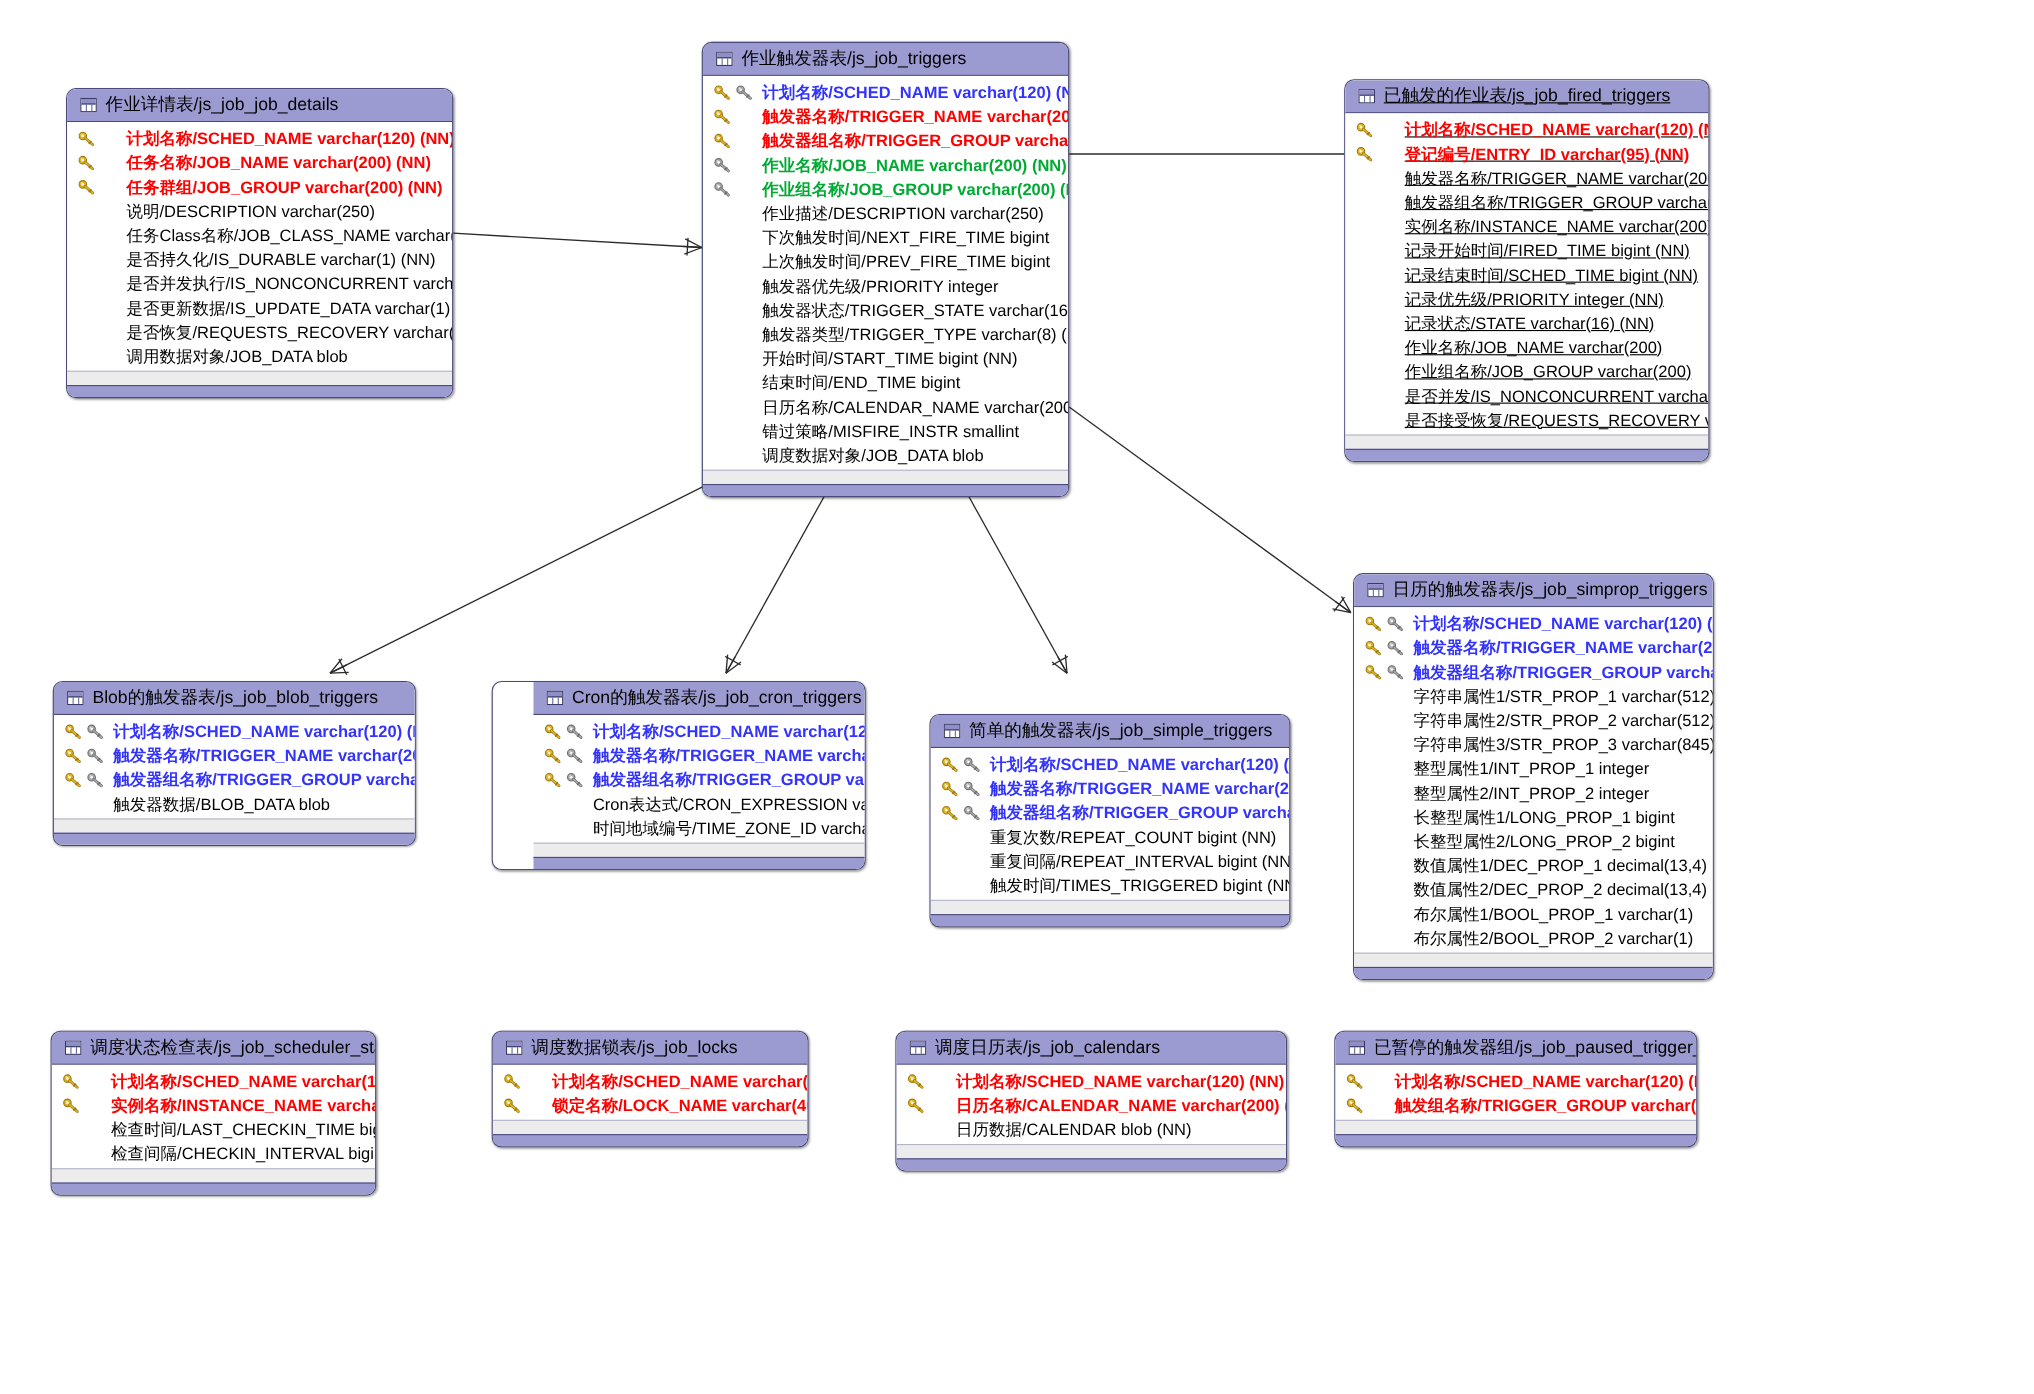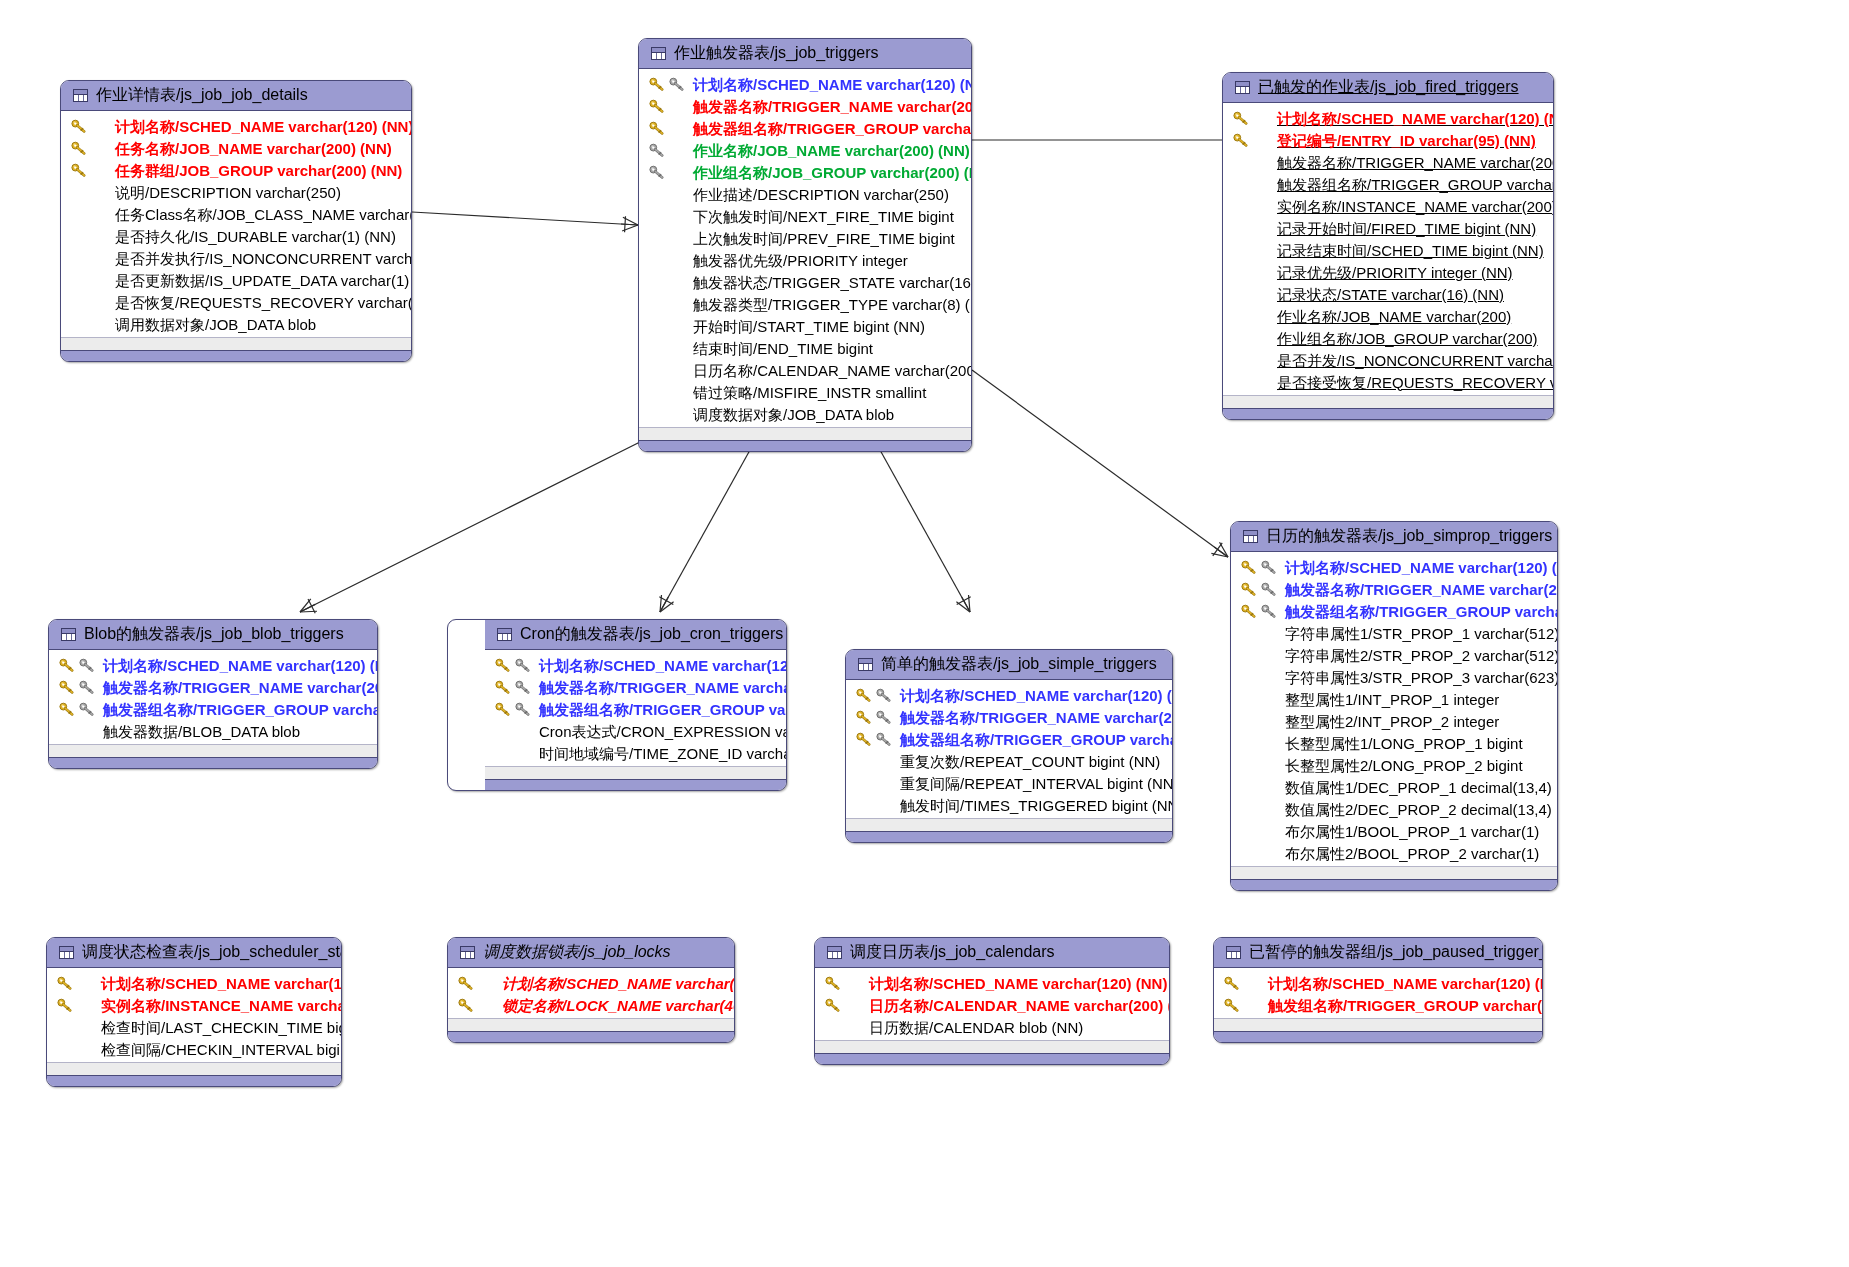--- a/index.html
+++ b/index.html
@@ -517,21 +517,21 @@
         <div class="attr">
           <span class="keys"></span>
           <span class="attr-text c-black">字符串属性1/STR_PROP_1 varchar(512)</span>
         </div>
         <div class="attr">
           <span class="keys"></span>
           <span class="attr-text c-black">字符串属性2/STR_PROP_2 varchar(512)</span>
         </div>
         <div class="attr">
           <span class="keys"></span>
-          <span class="attr-text c-black">字符串属性3/STR_PROP_3 varchar(623)</span>
+          <span class="attr-text c-black">字符串属性3/STR_PROP_3 varchar(845)</span>
         </div>
         <div class="attr">
           <span class="keys"></span>
           <span class="attr-text c-black">整型属性1/INT_PROP_1 integer</span>
         </div>
         <div class="attr">
           <span class="keys"></span>
           <span class="attr-text c-black">整型属性2/INT_PROP_2 integer</span>
         </div>
         <div class="attr">
@@ -882,21 +882,21 @@
           <span class="attr-text c-black">检查时间/LAST_CHECKIN_TIME bigint (NN)</span>
         </div>
         <div class="attr">
           <span class="keys"></span>
           <span class="attr-text c-black">检查间隔/CHECKIN_INTERVAL bigint (NN)</span>
         </div>
       </div>
       <div class="ent-foot"></div>
       <div class="ent-bottom"></div>
     </div>
-    <div class="entity" style="left: 447px; top: 937px; width: 288px; font-style: italic;">
+    <div class="entity" style="left: 447px; top: 937px; width: 288px;">
       <div class="ent-head">
         <span class="tbl-icon"></span>
         <span>调度数据锁表/js_job_locks</span>
       </div>
       <div class="ent-body">
         <div class="attr">
           <span class="keys">
             <span class="key">
               <svg viewBox="0 0 16 14" width="16" height="14" aria-hidden="true">
       <circle cx="4.3" cy="4.6" r="3.4" fill="#e0b326" stroke="#9d7a10" stroke-width="1"></circle>

